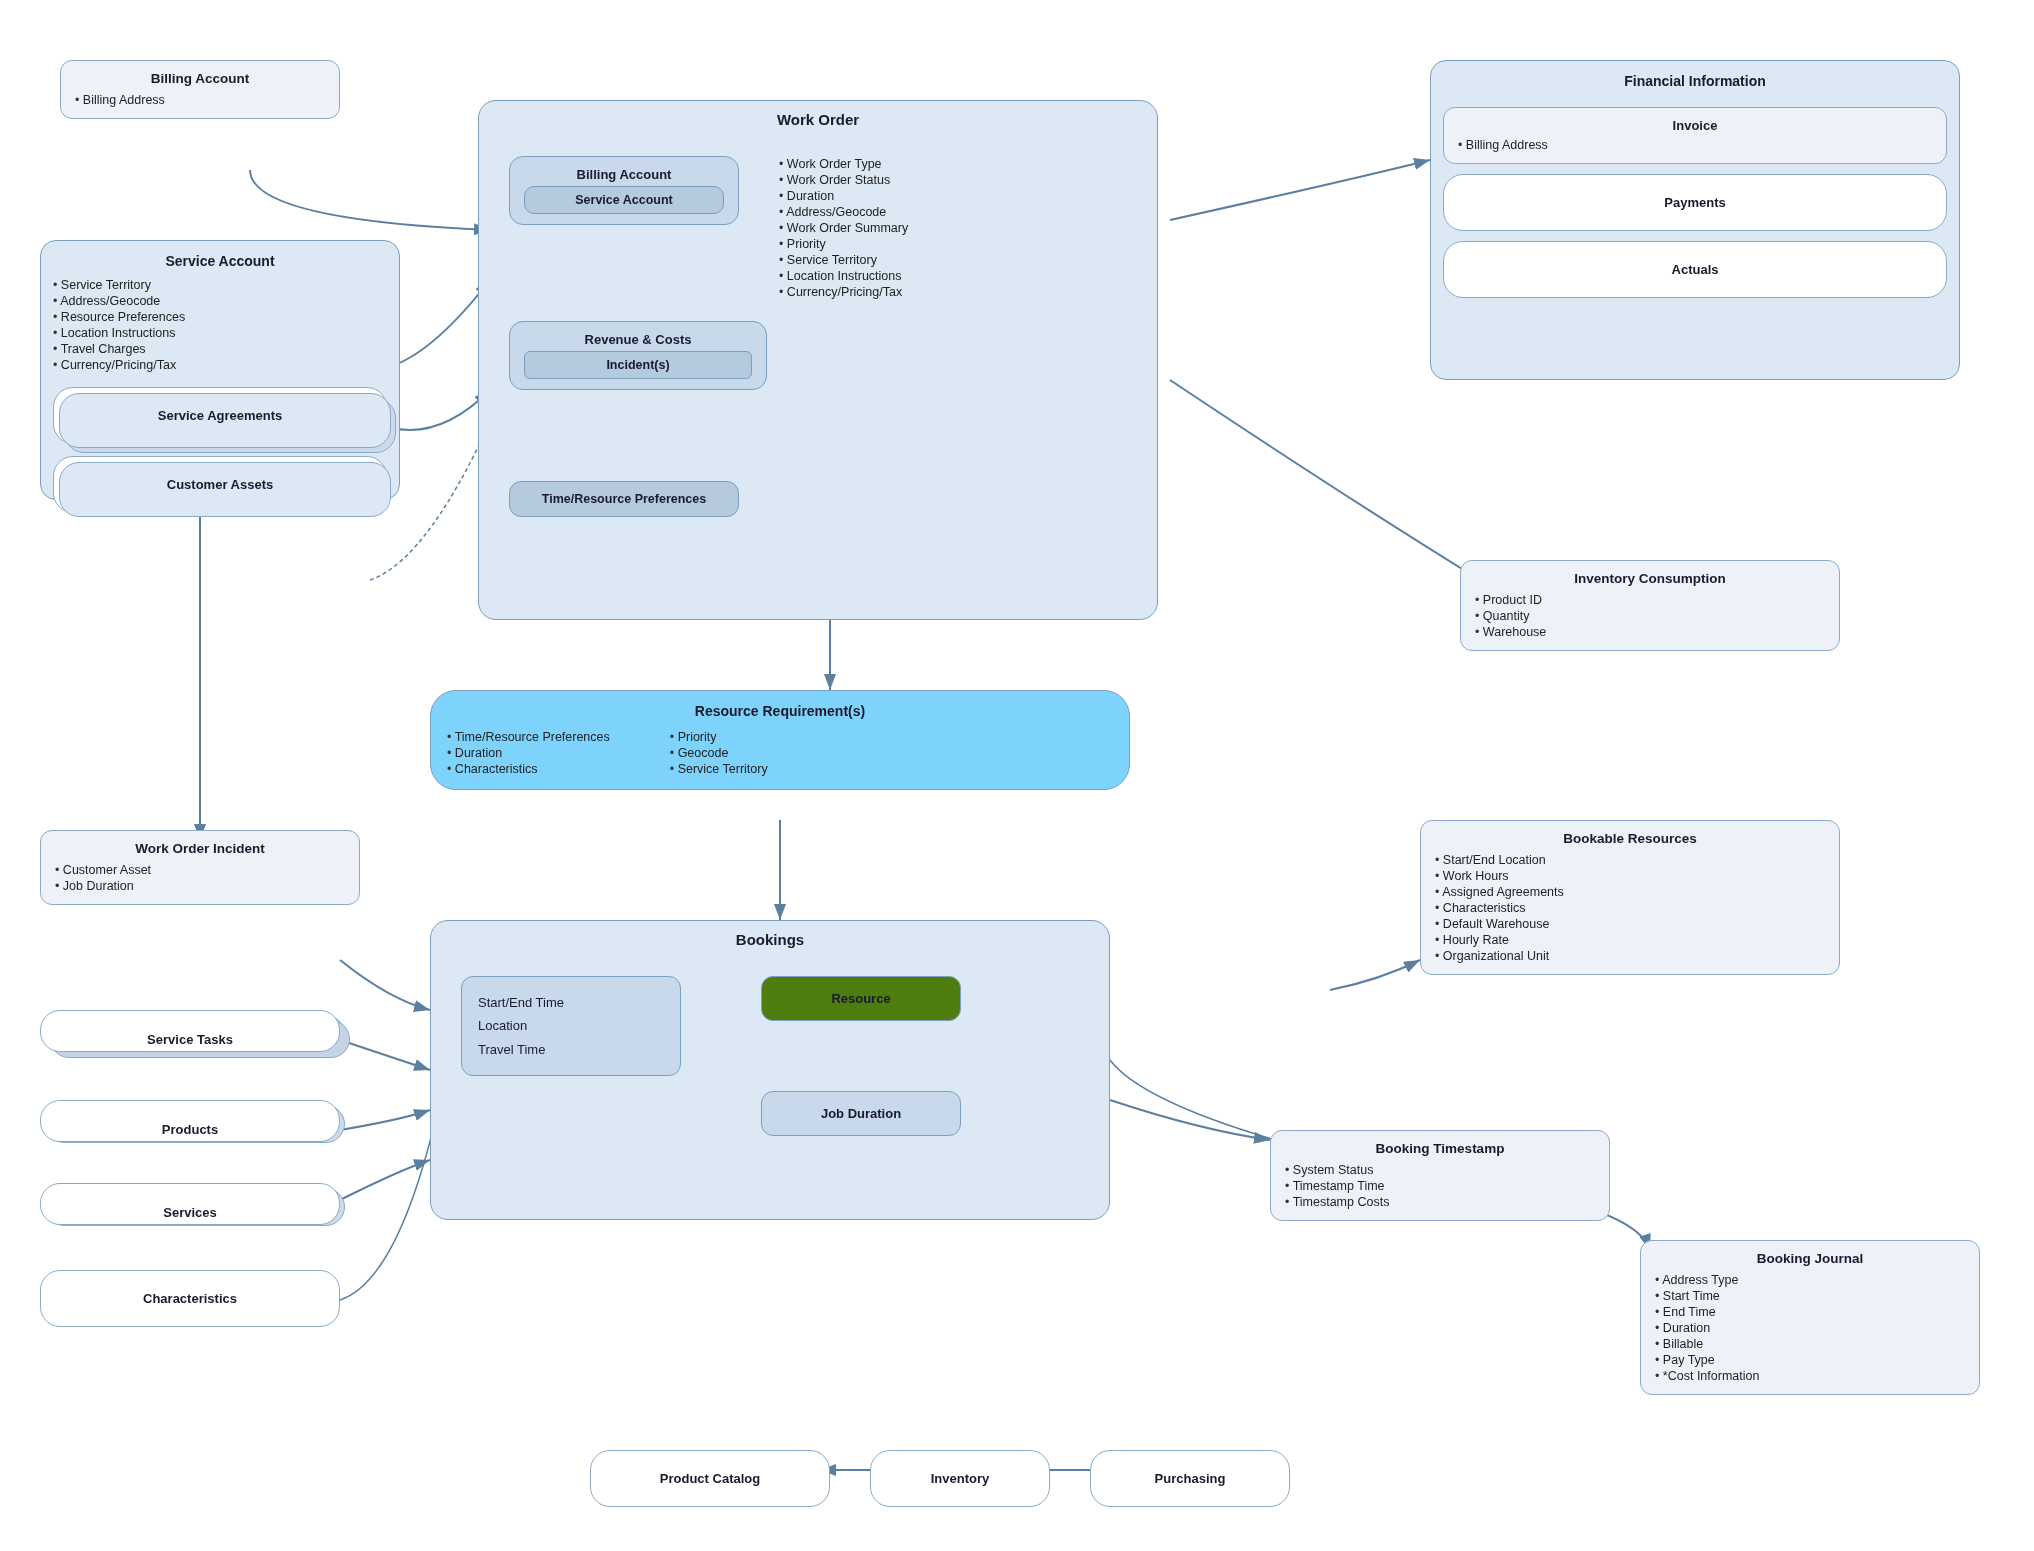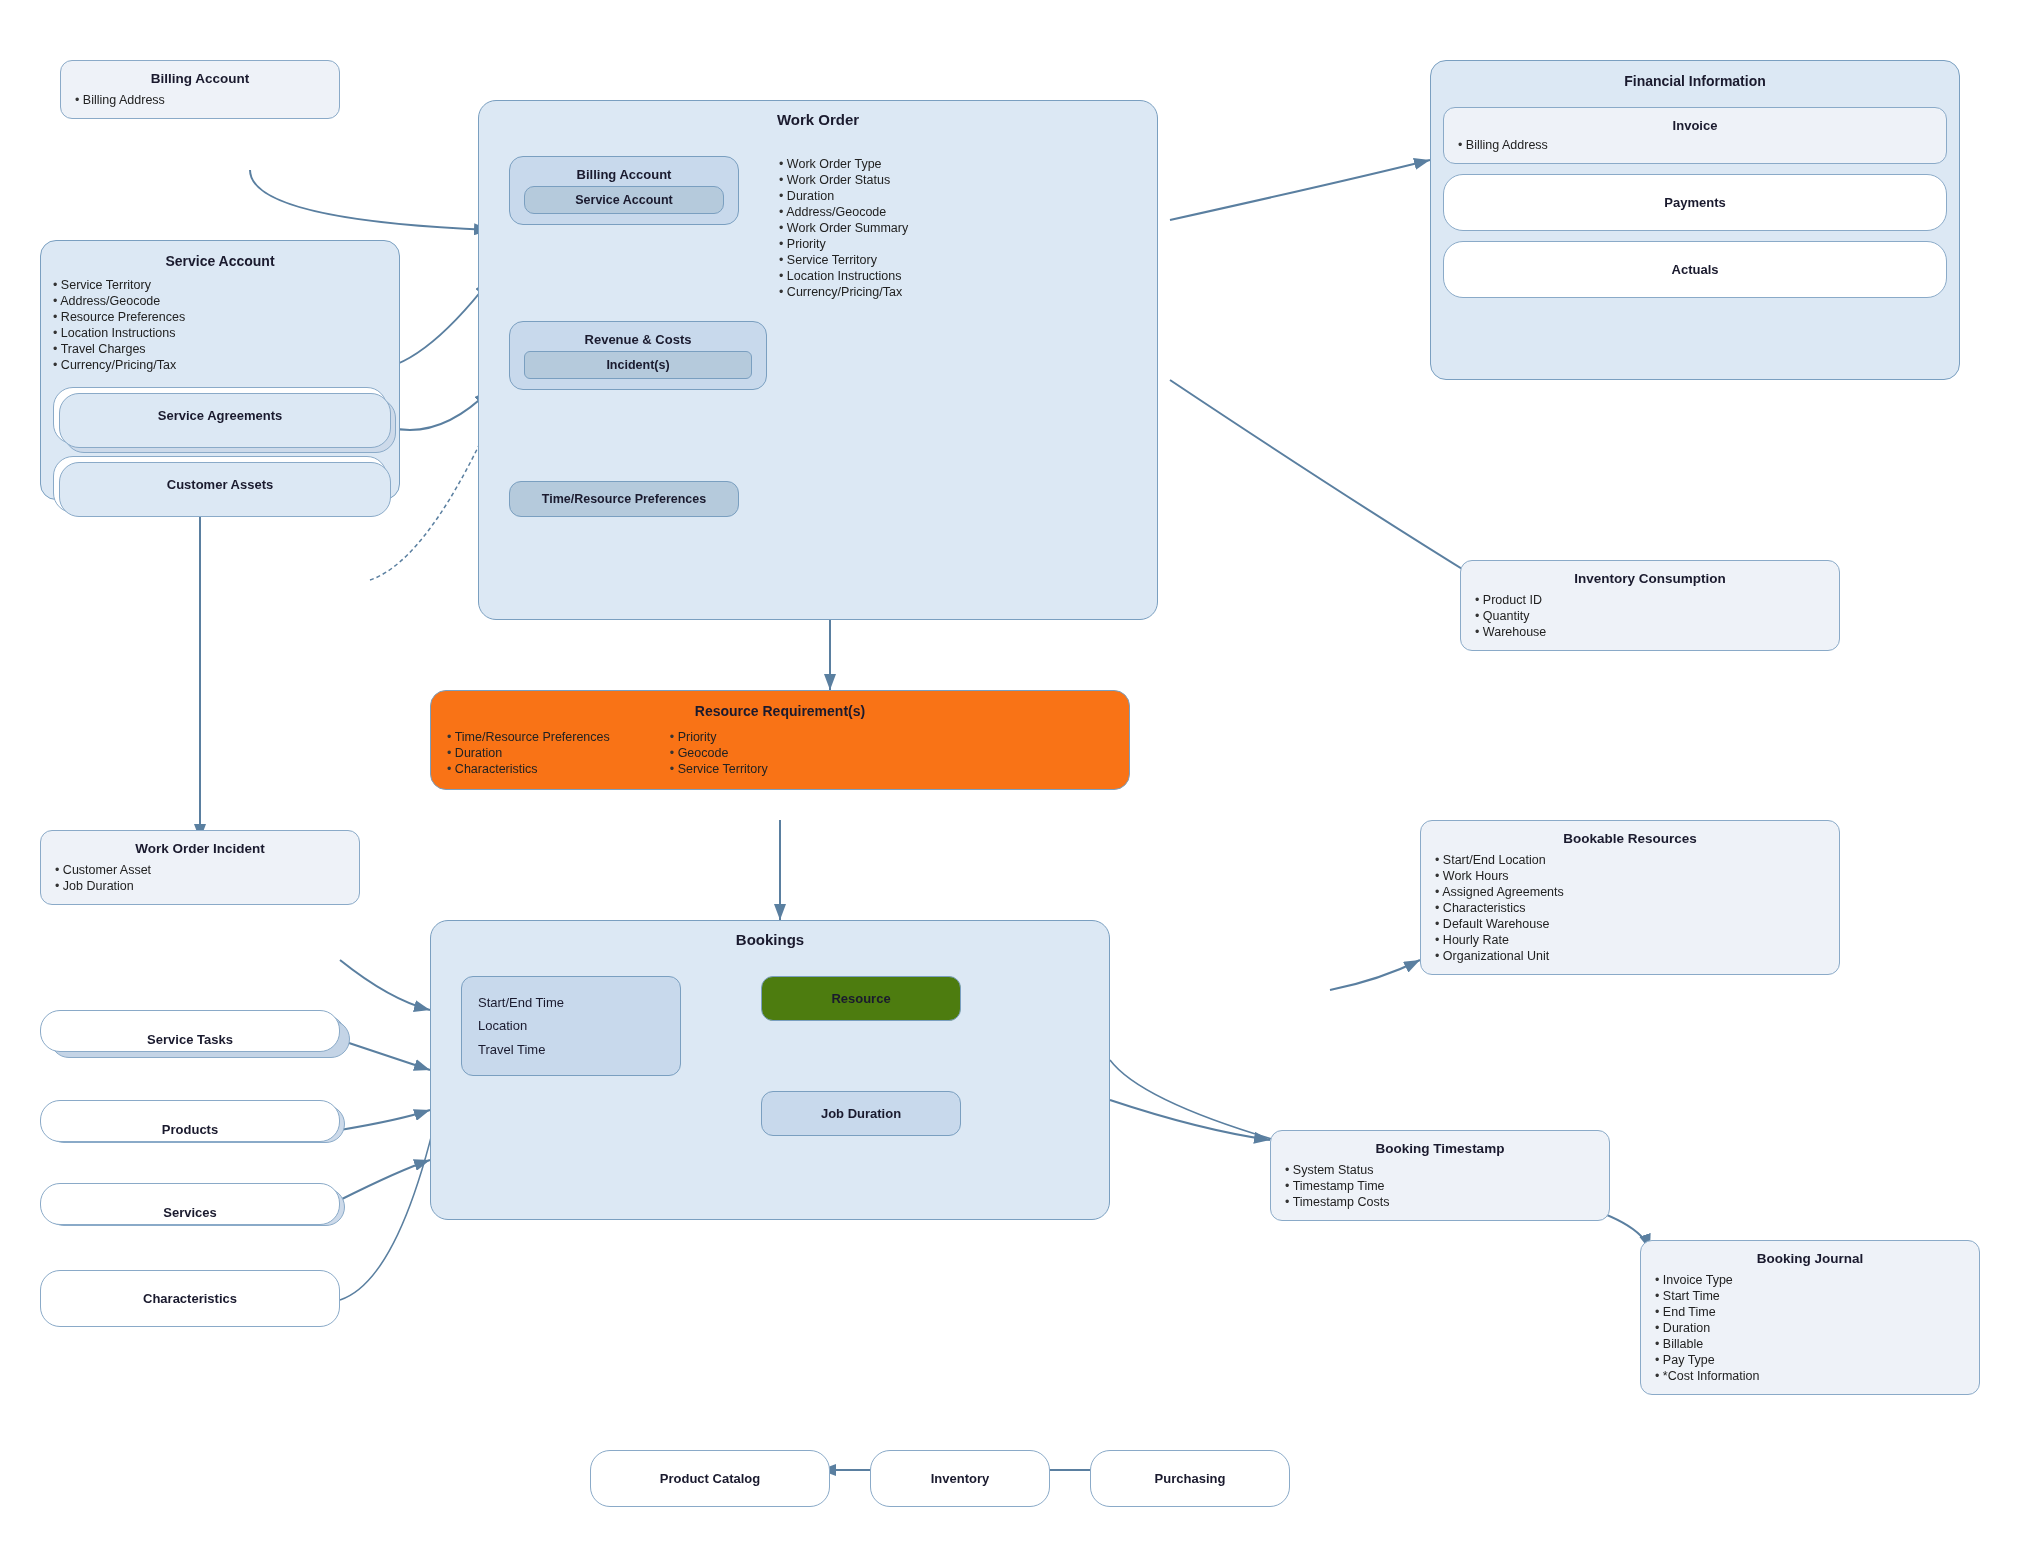--- a/index.html
+++ b/index.html
@@ -134,22 +134,22 @@
       font-size: 13px;
       text-align: center;
       margin-bottom: 4px;
     }
     
     .rr-box {
       position: absolute;
       left: 430px;
       top: 690px;
       width: 700px;
-      border-radius: 16px;
-      background: #f97316;
+      border-radius: 26px;
+      background: #7dd3fc;
       border: 1.5px solid #7a9fc0;
       padding: 12px 16px;
     }
     
     .bookings-outer {
       position: absolute;
       left: 430px;
       top: 920px;
       width: 680px;
       height: 300px;
@@ -388,21 +388,21 @@
     <ul class="box-list">
       <li>System Status</li>
       <li>Timestamp Time</li>
       <li>Timestamp Costs</li>
     </ul>
   </div>
 
   <div class="box" style="left:1640px; top:1240px; width:340px;">
     <div class="box-title">Booking Journal</div>
     <ul class="box-list">
-      <li>Invoice Type</li>
+      <li>Address Type</li>
       <li>Start Time</li>
       <li>End Time</li>
       <li>Duration</li>
       <li>Billable</li>
       <li>Pay Type</li>
       <li>*Cost Information</li>
     </ul>
   </div>
 
   <div class="pill-box" style="left:590px; top:1450px; width:240px;">Product Catalog</div>

